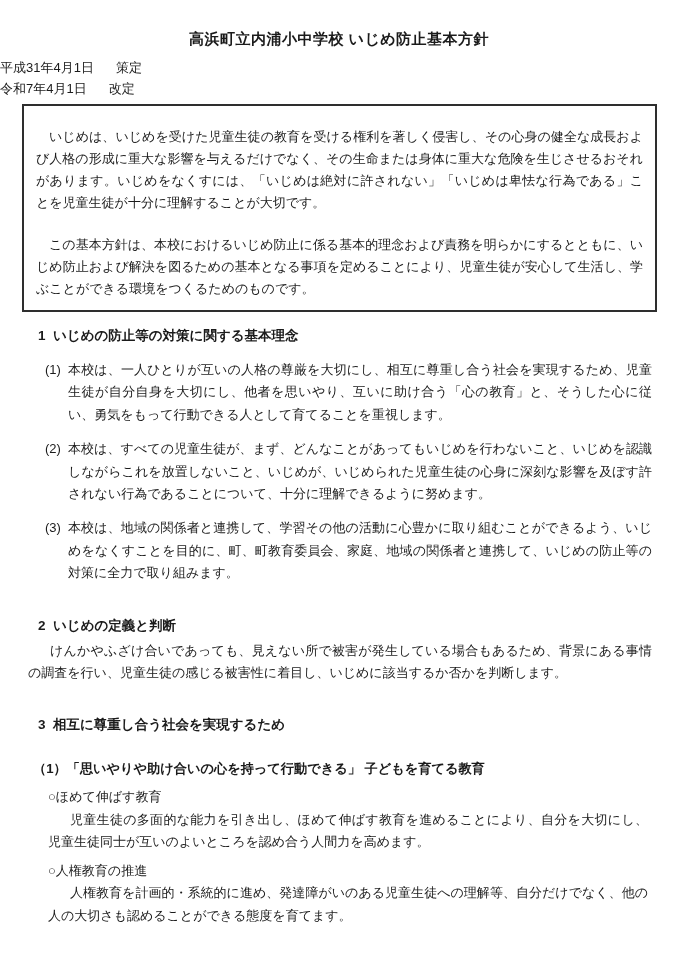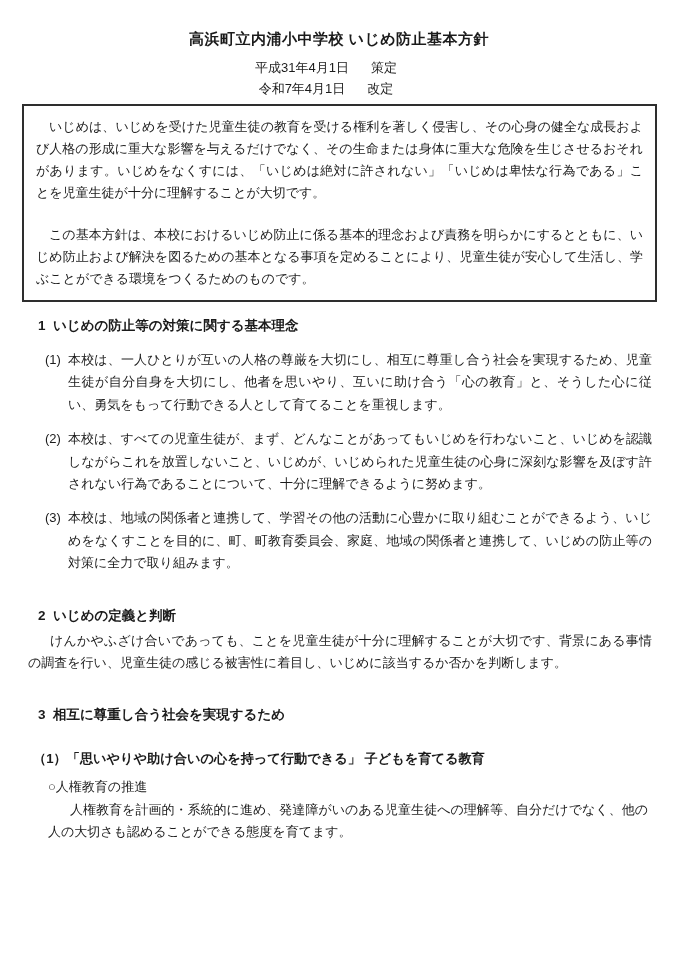--- a/index.html
+++ b/index.html
@@ -15,28 +15,28 @@
     overflow:hidden;
   }
   .doc-title {
     margin:0 0 6px 0;
     text-align:center;
     font-size:15px;
     font-weight:bold;
     line-height:24px;
     letter-spacing:0.5px;
   }
-  .dates { text-align:center; padding-right:26px; }
+  .dates { text-align:left; padding-right:26px; }
   .date-row { line-height:21px; }
   .date-label { display:inline-block; margin-left:22px; }
 
   .intro-box {
     border:2px solid #2e2e2e;
     margin:5px 21px 0 22px;
-    padding:10px 12px 10px 12px;
+    padding:20px 12px 10px 12px;
   }
   .box-para {
     margin:0;
     line-height:22px;
     text-indent:13px;
     text-align:justify;
     word-break:break-all;
     overflow-wrap:anywhere;
   }
   .box-para + .box-para { margin-top:20px; }
@@ -134,34 +134,40 @@
       <span class="item-marker">(3)</span>
       <p class="item-text">本校は、地域の関係者と連携して、学習その他の活動に心豊かに取り組むことができるよう、いじめをなくすことを目的に、町、町教育委員会、家庭、地域の関係者と連携して、いじめの防止等の対策に全力で取り組みます。</p>
     </div>
   </div>
 
   <div class="section-2">
     <div class="sec-heading">
       <span class="sec-num">2</span>
       <span>いじめの定義と判断</span>
     </div>
-    <p class="body-para">けんかやふざけ合いであっても、ことを児童生徒が十分に理解することが大切です、背景にある事情の調査を行い、児童生徒の感じる被害性に着目し、いじめに該当するか否かを判断します。</p>
+    <p class="body-para">けんかやふざけ合いであっても、見えない所で被害が発生している場合もあるため、背景にある事情の調査を行い、児童生徒の感じる被害性に着目し、いじめに該当するか否かを判断します。</p>
   </div>
 
   <div class="section-3">
     <div class="sec-heading">
       <span class="sec-num">3</span>
       <span>相互に尊重し合う社会を実現するため</span>
     </div>
 
     <div class="sub-heading">
       <span class="sub-marker">（1）</span>
       <span>「思いやりや助け合いの心を持って行動できる」 子どもを育てる教育</span>
     </div>
 
+    <div class="topic">
+      <div class="topic-title">
+        <span>○</span><span>ほめて伸ばす教育</span>
+      </div>
+      <p class="topic-body">児童生徒の多面的な能力を引き出し、ほめて伸ばす教育を進めることにより、自分を大切にし、児童生徒同士が互いのよいところを認め合う人間力を高めます。</p>
+    </div>
 
     <div class="topic">
       <div class="topic-title">
         <span>○</span><span>人権教育の推進</span>
       </div>
       <p class="topic-body">人権教育を計画的・系統的に進め、発達障がいのある児童生徒への理解等、自分だけでなく、他の人の大切さも認めることができる態度を育てます。</p>
     </div>
   </div>
 
 </div>

